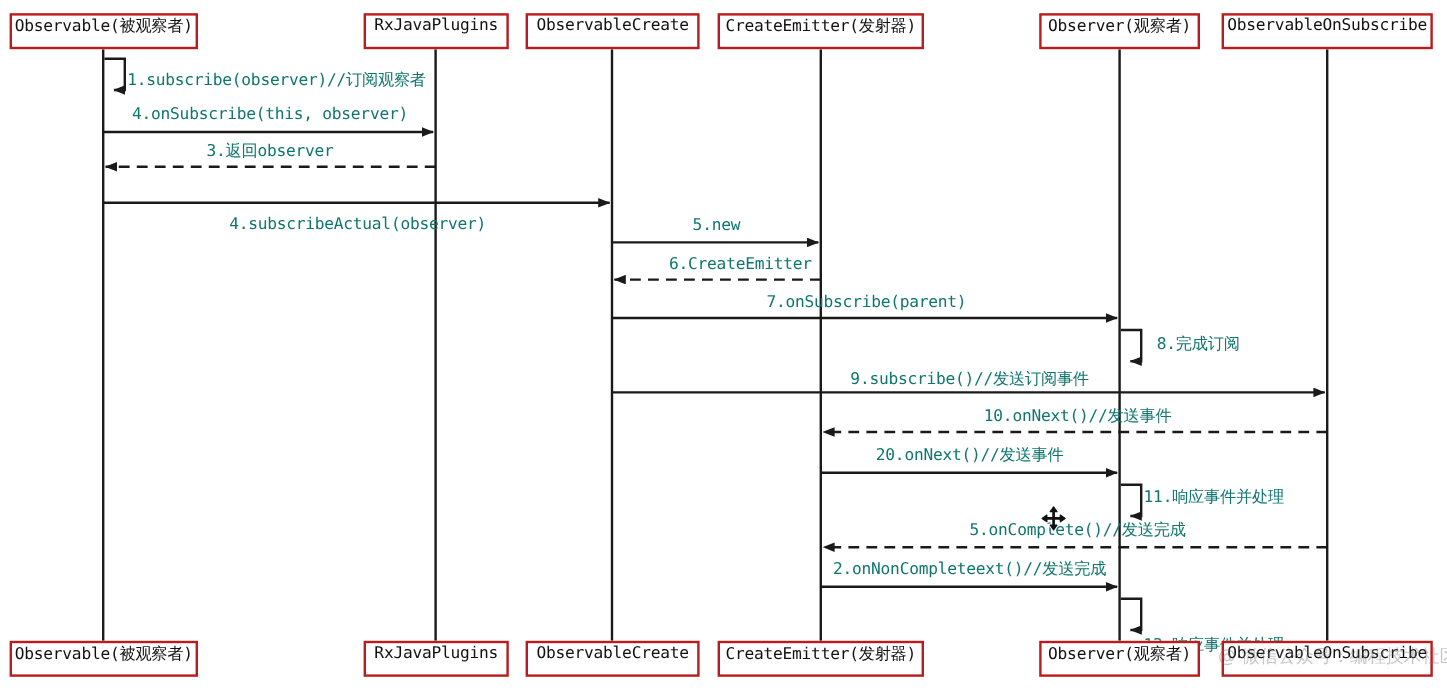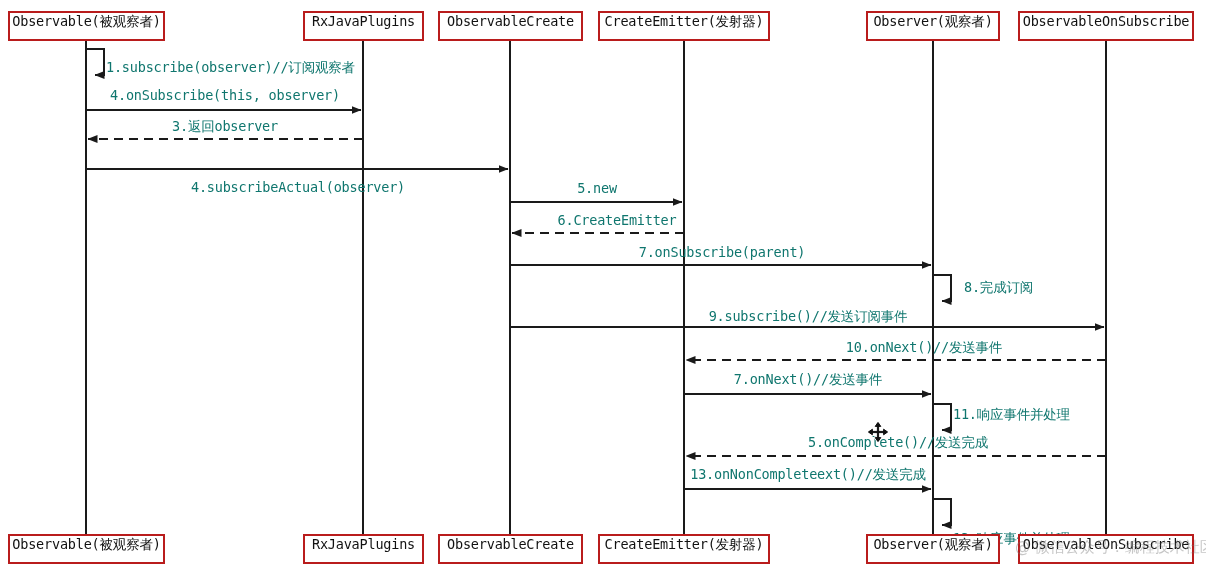--- a/index.html
+++ b/index.html
@@ -161,25 +161,25 @@
   <div id="labels">
       <div class="msglabel" style="left: 106px; top: 61px;">1.subscribe(observer)//订阅观察者</div>
       <div class="msglabel center" style="left: 225px; top: 89px;">4.onSubscribe(this, observer)</div>
       <div class="msglabel center" style="left: 225px; top: 120px;">3.返回observer</div>
       <div class="msglabel center" style="left: 298px; top: 151px; margin-top: 30px;">4.subscribeActual(observer)</div>
       <div class="msglabel center" style="left: 597px; top: 182px;">5.new</div>
       <div class="msglabel center" style="left: 597px; top: 214px; margin-left: 20px;">6.CreateEmitter</div>
       <div class="msglabel center" style="left: 722px; top: 246px;">7.onSubscribe(parent)</div>
       <div class="msglabel" style="left: 953px; top: 281px; padding-left: 11px;">8.完成订阅</div>
       <div class="msglabel center" style="left: 808px; top: 310px;">9.subscribe()//发送订阅事件</div>
-      <div class="msglabel center" style="left: 924px; top: 341px;">10.onNext()//发送事件</div>
-      <div class="msglabel center" style="left: 808px; top: 373px;">7.onNext()//发送事件</div>
+      <div class="msglabel center" style="left: 898px; top: 341px;">10.onNext()//发送事件</div>
+      <div class="msglabel center" style="left: 808px; top: 373px;">20.onNext()//发送事件</div>
       <div class="msglabel" style="left: 953px; top: 408px;">11.响应事件并处理</div>
       <div class="msglabel center" style="left: 898px; top: 436px;">5.onComplete()//发送完成</div>
-      <div class="msglabel center" style="left: 808px; top: 468px;">13.onNonCompleteext()//发送完成</div>
+      <div class="msglabel center" style="left: 808px; top: 468px;">2.onNonCompleteext()//发送完成</div>
       <div class="msglabel" style="left: 953px; top: 504px; margin-top: 28px;">13.响应事件并处理</div>
     </div>
 
   <div class="watermark" style="left: 1015px; top: 538px;">@ 微信公众号：编程技术社区</div>
 
   <svg class="cursor" width="22" height="22" viewBox="0 0 22 22" xmlns="http://www.w3.org/2000/svg" style="left: 867px; top: 421px;">
     <g stroke="#ffffff" stroke-width="2.6" fill="none" stroke-linejoin="round">
       <path d="M11,2 L11,20 M2,11 L20,11"></path>
       <path d="M11,2 L8,5.5 L14,5.5 z M11,20 L8,16.5 L14,16.5 z
                M2,11 L5.5,8 L5.5,14 z M20,11 L16.5,8 L16.5,14 z"></path>

